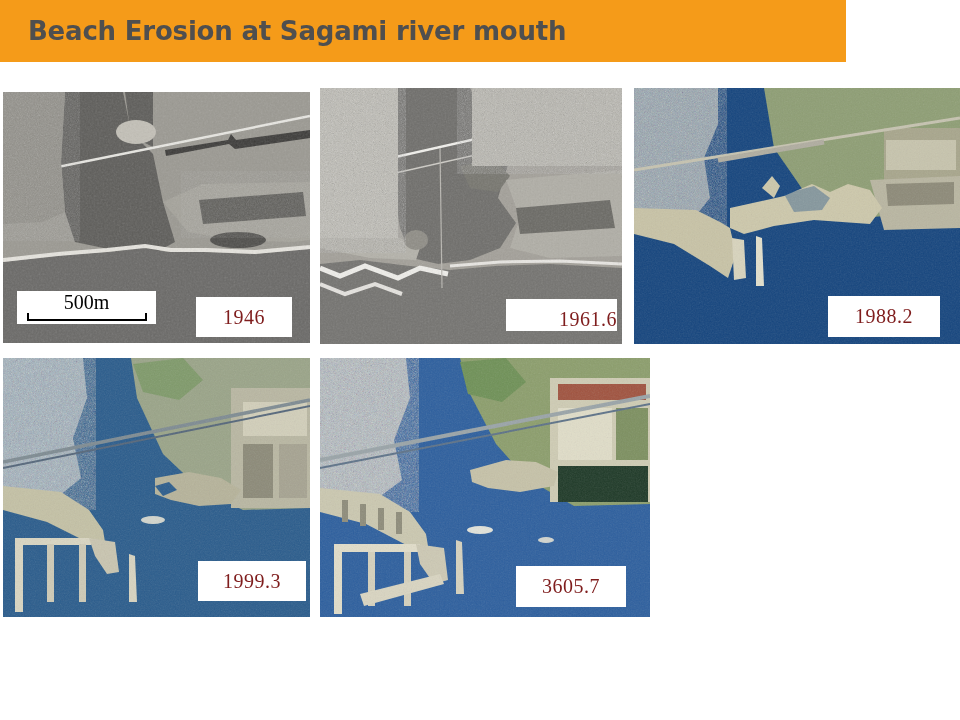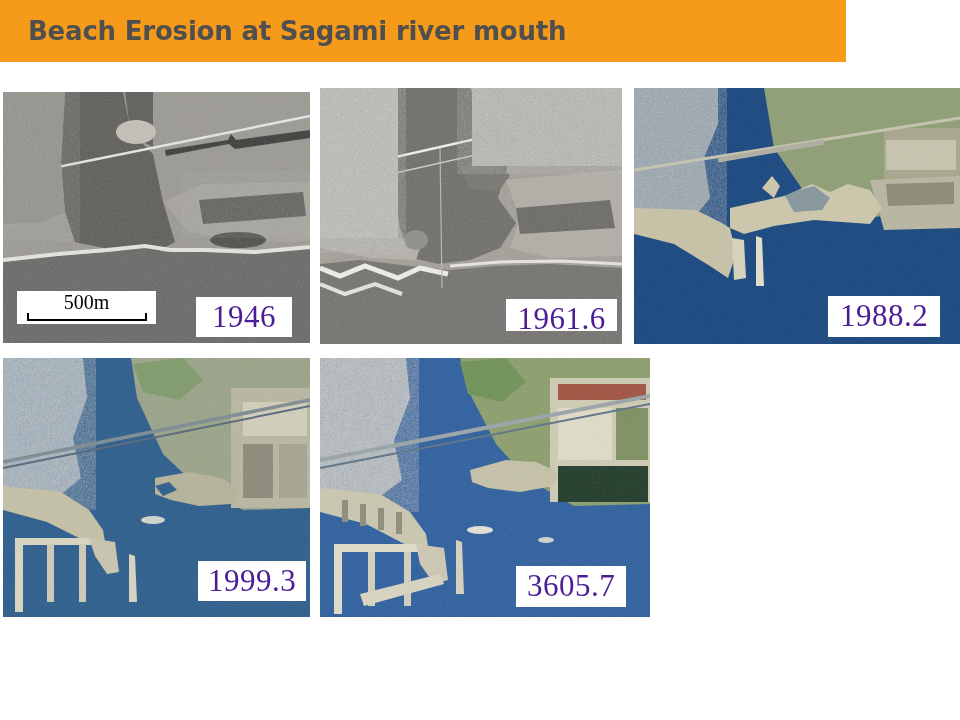--- a/index.html
+++ b/index.html
@@ -52,29 +52,29 @@
   #panel-1946   { left: 3px;   top: 92px;  width: 307px; height: 251px; }
   #panel-1961   { left: 320px; top: 88px;  width: 302px; height: 256px; }
   #panel-1988   { left: 634px; top: 88px;  width: 326px; height: 256px; }
   #panel-1999   { left: 3px;   top: 358px; width: 307px; height: 259px; }
   #panel-2002   { left: 320px; top: 358px; width: 330px; height: 259px; }
 
   
   .year-label {
     position: absolute;
     background: #ffffff;
-    color: #4c1d95;
+    color: #7f1d1d;
     font-family: "Liberation Serif", serif;
-    font-size: 31px;
+    font-size: 20px;
     text-align: center;
     line-height: 40px;
     letter-spacing: 0.5px;
   }
   #label-1946 { left: 196px; top: 297px; width: 96px;  height: 40px; }
-  #label-1961 { left: 506px; top: 299px; width: 111px; height: 32px; }
+  #label-1961 { left: 506px; top: 299px; width: 111px; height: 32px; text-align: right; }
   #label-1988 { left: 828px; top: 296px; width: 112px; height: 41px; }
   #label-1999 { left: 198px; top: 561px; width: 108px; height: 40px; }
   #label-2002 { left: 516px; top: 566px; width: 110px; height: 41px; }
 
   
   #scale-bar {
     position: absolute;
     left: 17px;
     top: 291px;
     width: 139px;

